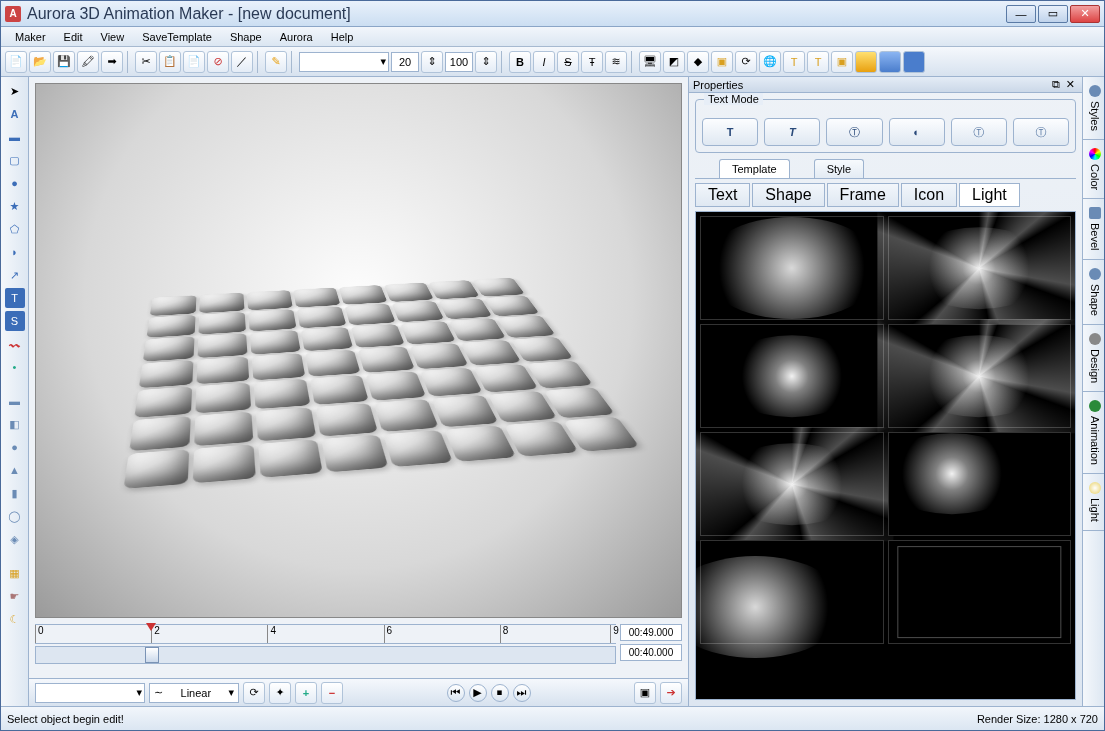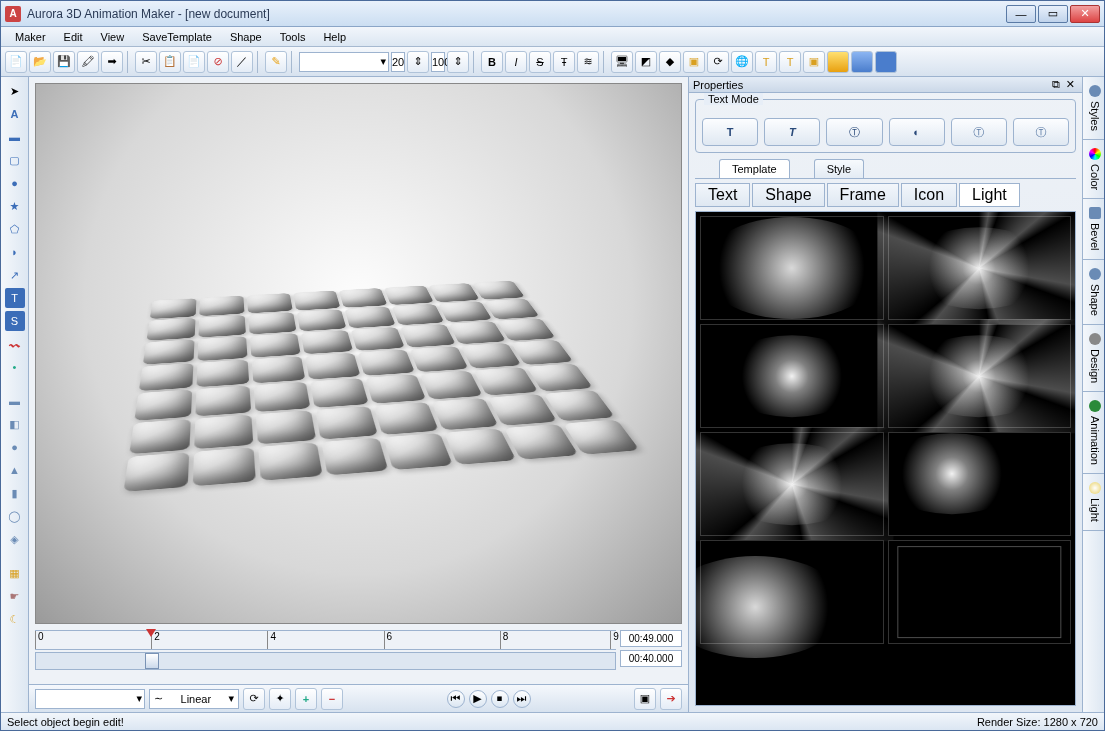--- a/index.html
+++ b/index.html
@@ -2,34 +2,34 @@
 <html><head>
 <meta charset="utf-8">
 <style>
 * { box-sizing: border-box; margin: 0; padding: 0; font-family: "Segoe UI", Tahoma, sans-serif; font-size: 11px; }
 body { background: #d4dde8; overflow: hidden; }
 #app { width: 1105px; height: 731px; background: linear-gradient(#c9d6e8,#aebfd6); border: 1px solid #4a6a9a; display: flex; flex-direction: column; }
 
 
 #titlebar { height: 26px; background: linear-gradient(#e9f1fb,#cbdef2); display: flex; align-items: center; padding: 0 4px; border-bottom: 1px solid #8aa5c7; }
 #titlebar .logo { width: 16px; height: 16px; background: #c44; border-radius: 2px; margin-right: 6px; display:flex;align-items:center;justify-content:center;color:#fff;font-weight:bold;font-size:10px;}
-#titlebar .title { flex: 1; color: #2a3a55; font-size: 12px; }
+#titlebar .title { flex: 1; color: #2a3a55; font-size: 16px; }
 #titlebar .winbtn { width: 30px; height: 18px; margin-left: 2px; border: 1px solid #5a7aa5; border-radius: 2px; display:flex;align-items:center;justify-content:center; background: linear-gradient(#e8f0fb,#c0d3eb); cursor:pointer;}
 #titlebar .winbtn.close { background: linear-gradient(#f2a0a0,#d44); border-color:#a33; color:#fff;}
 
 
 #menubar { height: 20px; background: linear-gradient(#f2f6fb,#dbe6f2); display: flex; align-items: center; padding: 0 6px; gap: 2px; border-bottom: 1px solid #a6b9d0; }
 #menubar span { padding: 2px 8px; cursor: pointer; }
 
 
 #toolbar { height: 30px; background: linear-gradient(#f5f8fc,#d7e2ef); border-bottom: 1px solid #9db3cf; display:flex; align-items:center; padding:0 4px; gap:2px; overflow:hidden;}
 .tbtn { width:22px; height:22px; border:1px solid #b0c3d9; border-radius:3px; background: linear-gradient(#fff,#e4ecf6); display:flex;align-items:center;justify-content:center; cursor:pointer;}
 .tsep { width:4px; height:22px; border-left:1px solid #a6b9d0; margin:0 2px;}
 .tcombo { height:20px; border:1px solid #9db3cf; background:#fff; min-width:90px; display:flex;align-items:center;justify-content:flex-end;padding:0 2px;}
-.tnum { width:14px; height:20px; border:1px solid #9db3cf; background:#fff; text-align:center; line-height:18px;}
+.tnum { width:28px; height:20px; border:1px solid #9db3cf; background:#fff; text-align:center; line-height:18px;}
 
 
 #mainrow { flex:1; display:flex; min-height:0; }
 #leftbar { width:28px; background: linear-gradient(90deg,#f4f7fb,#dde7f2); border-right:1px solid #9db3cf; display:flex; flex-direction:column; align-items:center; padding-top:4px; gap:3px;}
 .lbtn { width:20px; height:20px; border:1px solid transparent; border-radius:2px; display:flex;align-items:center;justify-content:center;cursor:pointer;}
 
 #center { flex:1; display:flex; flex-direction:column; background:#eef2f7; min-width:0;}
 #viewport { flex:1; margin:6px; background: radial-gradient(ellipse at 50% 40%, #fdfdfd 0%, #d8d8d8 60%, #9a9a9a 100%); border:1px solid #888; position:relative; overflow:hidden;}
 #cubes { position:absolute; left:50%; top:52%; transform:translate(-50%,-50%) perspective(900px) rotateX(62deg) rotateZ(-8deg); display:grid; grid-template-columns: repeat(8,50px); grid-template-rows: repeat(7,50px); gap:4px;}
 #cubes div{ background: linear-gradient(145deg,#fff 0%,#dcdcdc 40%,#777 100%); border-radius:8px; box-shadow: inset -6px -10px 18px rgba(0,0,0,0.35), 2px 4px 6px rgba(0,0,0,0.2);}
@@ -66,21 +66,21 @@
 .gitem{background:#000;border:1px solid #333;position:relative;}
 .gitem .glow{position:absolute;left:50%;top:50%;transform:translate(-50%,-50%);width:80%;height:80%;border-radius:50%;background:radial-gradient(circle,rgba(255,255,255,0.95)0%,rgba(255,255,255,0.5)20%,rgba(255,255,255,0)60%);}
 .gitem.soft .glow{background:radial-gradient(circle,rgba(255,255,255,0.85)0%,rgba(255,255,255,0)70%);width:100%;height:100%;}
 .gitem.rays .glow::after{content:"";position:absolute;inset:-20%;background:conic-gradient(rgba(255,255,255,0)0deg,rgba(255,255,255,0.3)10deg,rgba(255,255,255,0)20deg,rgba(255,255,255,0.3)50deg,rgba(255,255,255,0)60deg,rgba(255,255,255,0.3)100deg,rgba(255,255,255,0)110deg,rgba(255,255,255,0.3)160deg,rgba(255,255,255,0)170deg,rgba(255,255,255,0.3)220deg,rgba(255,255,255,0)230deg,rgba(255,255,255,0.3)290deg,rgba(255,255,255,0)300deg);}
 
 #sidetabs{width:22px;background:linear-gradient(90deg,#f4f7fb,#dde7f2);border-left:1px solid #9db3cf;display:flex;flex-direction:column;}
 .sidetab{flex:0 0 auto;writing-mode:vertical-rl;padding:8px 3px;border-bottom:1px solid #9db3cf;cursor:pointer;font-size:11px;text-align:center;}
 .sidetab .dot{display:inline-block;width:12px;height:12px;border-radius:50%;margin-bottom:4px;}
 
 
-#status{height:18px;background:linear-gradient(#f2f6fb,#dbe6f2);border-top:1px solid #9db3cf;display:flex;align-items:center;padding:0 6px;font-size:11px;}
+#status{height:24px;background:linear-gradient(#f2f6fb,#dbe6f2);border-top:1px solid #9db3cf;display:flex;align-items:center;padding:0 6px;font-size:11px;}
 #status .sp{flex:1;}
 
 ::-webkit-scrollbar{width:14px;background:#dde6f1;}
 ::-webkit-scrollbar-thumb{background:linear-gradient(#cbd9eb,#a8bdd7);border:1px solid #8aa5c7;}
 </style>
 </head>
 <body>
 
 <div id="app">
 
@@ -91,21 +91,21 @@
     <div class="winbtn">▭</div>
     <div class="winbtn close">✕</div>
   </div>
 
   <div id="menubar">
     <span>Maker</span>
     <span>Edit</span>
     <span>View</span>
     <span>SaveTemplate</span>
     <span>Shape</span>
-    <span>Tools</span>
+    <span>Aurora</span>
     <span>Help</span>
   </div>
 
   <div id="toolbar">
     <div class="tbtn">📄</div>
     <div class="tbtn">📂</div>
     <div class="tbtn">💾</div>
     <div class="tbtn">🖍</div>
     <div class="tbtn">➡</div>
     <div class="tsep"></div>

